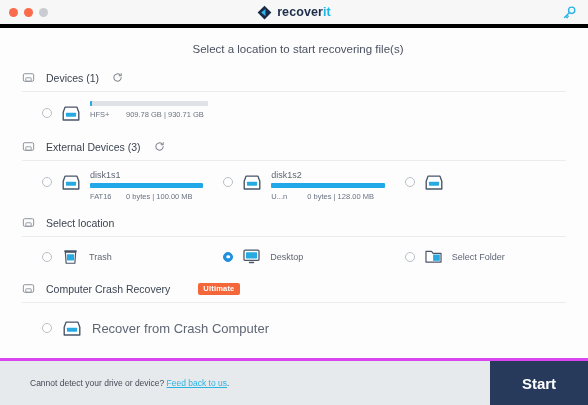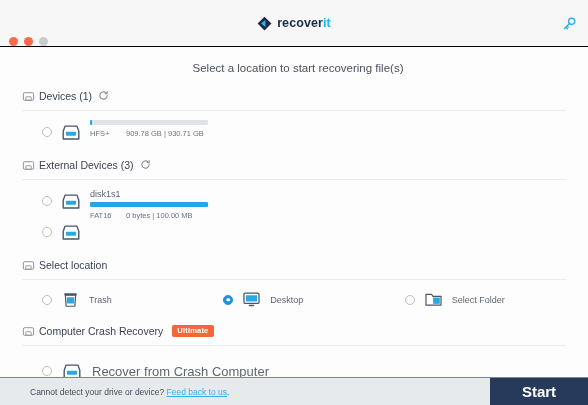--- a/index.html
+++ b/index.html
@@ -12,24 +12,24 @@
   .app {
     position: relative;
     width: 588px; height: 405px;
     background: #fdfdfd;
     display: flex; flex-direction: column;
   }
 
   
   .titlebar {
     position: relative;
-    height: 47px;
+    height: 28px;
     background: #f7f7f8;
-    border-bottom: 1px solid #000000;
-    display: flex; align-items: flex-end;
+    border-bottom: 4px solid #000000;
+    display: flex; align-items: center;
     flex: 0 0 auto;
   }
   .traffic {
     display: flex; align-items: center; gap: 6px;
     margin-left: 9px;
   }
   .dot { width: 9px; height: 9px; border-radius: 50%; }
   .dot.red { background: #fb6a4b; }
   .dot.amber { background: #fb6a4b; }
   .dot.gray { background: #c9ccd1; }
@@ -64,40 +64,40 @@
   
   .content {
     flex: 1 1 auto;
     padding: 0 22px;
     overflow: hidden;
   }
 
   .section { margin-bottom: 2px; }
 
   .sec-head {
-    display: flex; align-items: flex-start; gap: 4px;
+    display: flex; align-items: center; gap: 11px;
     padding: 4px 0 7px 0;
   }
   .sec-icon { width: 13px; height: 13px; display: block; flex: 0 0 auto; }
   .sec-title {
     font-size: 10.5px; color: #3c4452; font-weight: normal;
     white-space: nowrap;
   }
   .refresh-icon { width: 11px; height: 11px; display:block; margin-left: 2px; }
   .badge {
     font-size: 7.5px; color: #ffffff; background: #f4673a;
     padding: 1px 5px 2px; border-radius: 2px; font-weight: bold;
-    letter-spacing: .2px; margin-left: 5px; line-height: 1.2;
+    letter-spacing: .2px; margin-left: 17px; line-height: 1.2;
   }
   .sec-rule { height: 1px; background: #ececee; width: 100%; }
 
   
   .row-grid {
     display: grid;
-    grid-template-columns: 1fr;
+    grid-template-columns: 1fr 1fr 1fr;
     padding: 9px 0 9px 0;
   }
   .row-grid.one { grid-template-columns: 1fr; }
 
   .drive {
     display: flex; align-items: flex-start; gap: 8px;
     padding-left: 20px;
   }
   .radio {
     width: 10px; height: 10px; border-radius: 50%;
@@ -144,23 +144,23 @@
   
   .crash-row {
     display: flex; align-items: center; gap: 9px;
     padding: 13px 0 13px 20px;
   }
   .crash-row .radio { margin-top: 0; }
   .crash-label { font-size: 13px; color: #5e6673; }
 
   
   .footer {
-    flex: 0 0 auto; height: 28px;
+    flex: 0 0 auto; height: 47px;
     background: #e7eaec;
-    border-top: 1px solid #d946ef;
+    border-top: 3px solid #d946ef;
     display: flex; align-items: center; justify-content: space-between;
     position: relative;
   }
   .footer-note {
     font-size: 8.5px; color: #444b57; padding-left: 30px;
   }
   .footer-note a {
     color: #2bb3e3; text-decoration: underline; cursor: pointer;
   }
   .start-btn {
@@ -266,20 +266,37 @@
             <div class="bar">
                 <span style="width: 100%;"></span>
               </div>
             <div class="drive-meta">
               <span class="fs">FAT16</span>
               <span>0 bytes | 100.00 MB</span>
             </div>
           </div>
         </div>
 
+        <div class="drive">
+          <span class="radio"></span>
+          <svg class="drive-icon" viewBox="0 0 24 24">
+            <path d="M3.5 10 L5.5 4.5 L18.5 4.5 L20.5 10 L20.5 18.5 L3.5 18.5 Z" fill="#ffffff" stroke="#4a5568" stroke-width="1.5" stroke-linejoin="round"></path>
+            <rect x="6.5" y="10.5" width="11" height="4.5" rx="0.8" fill="#27aae1"></rect>
+          </svg>
+          <div class="drive-info">
+            <div class="drive-name">disk1s2</div>
+            <div class="bar">
+                <span style="width: 100%;"></span>
+              </div>
+            <div class="drive-meta">
+              <span class="fs">U...n</span>
+              <span>0 bytes | 128.00 MB</span>
+            </div>
+          </div>
+        </div>
 
         <div class="drive">
           <span class="radio"></span>
           <svg class="drive-icon" viewBox="0 0 24 24">
             <path d="M3.5 10 L5.5 4.5 L18.5 4.5 L20.5 10 L20.5 18.5 L3.5 18.5 Z" fill="#ffffff" stroke="#4a5568" stroke-width="1.5" stroke-linejoin="round"></path>
             <rect x="6.5" y="10.5" width="11" height="4.5" rx="0.8" fill="#27aae1"></rect>
           </svg>
         </div>
 
       </div>

